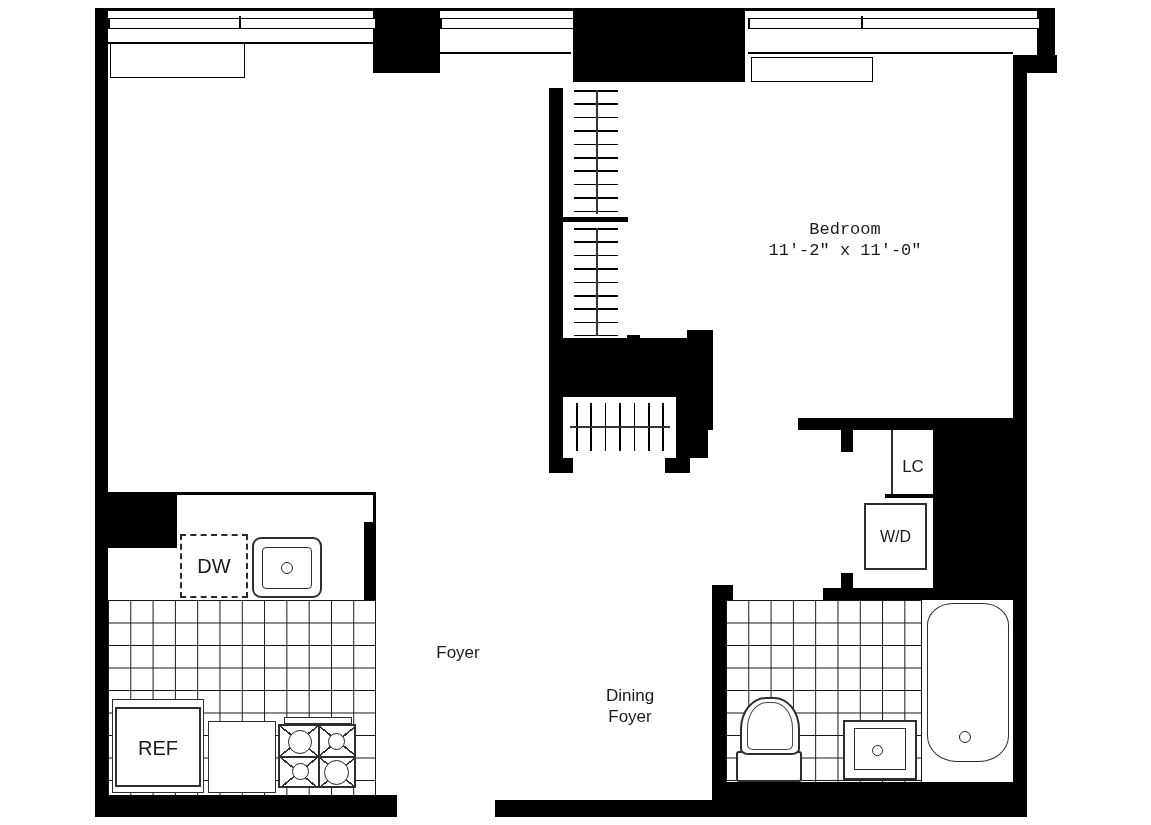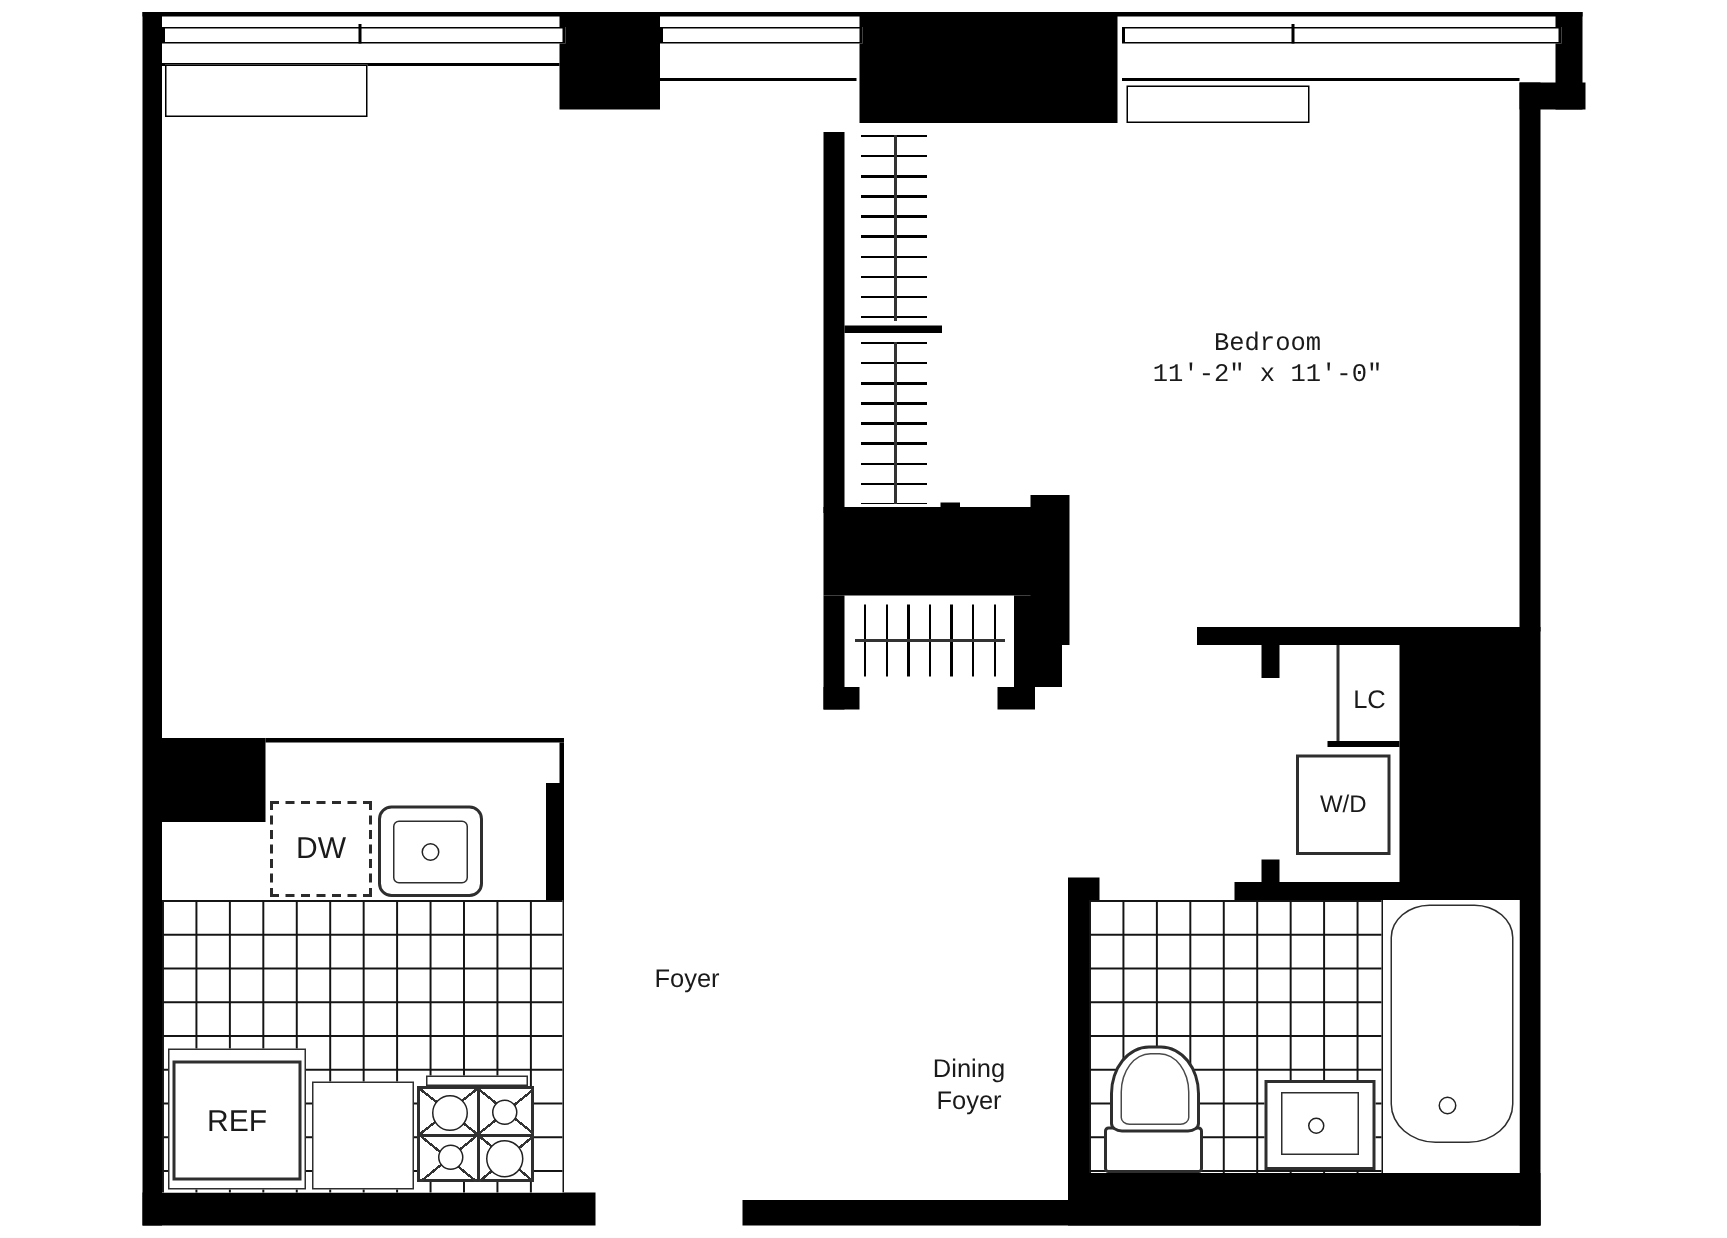--- a/index.html
+++ b/index.html
@@ -192,18 +192,18 @@
 
   <div class="room-label" style="left:745px;top:219px;width:200px;font-family:Liberation Mono, monospace;">
     <div>Bedroom</div>
     <div class="dims">11'-2" x 11'-0"</div>
   </div>
 
   <div class="room-label" style="left:408px;top:622px;width:100px;margin-top:20px;">
     <div>Foyer</div>
   </div>
 
-  <div class="room-label" style="left:596px;top:685px;width:100px;margin-top:17px;">
+  <div class="room-label" style="left:580px;top:685px;width:100px;">
     <div>Dining</div>
     <div>Foyer</div>
   </div>
 
 </div>
 
 </body></html>

